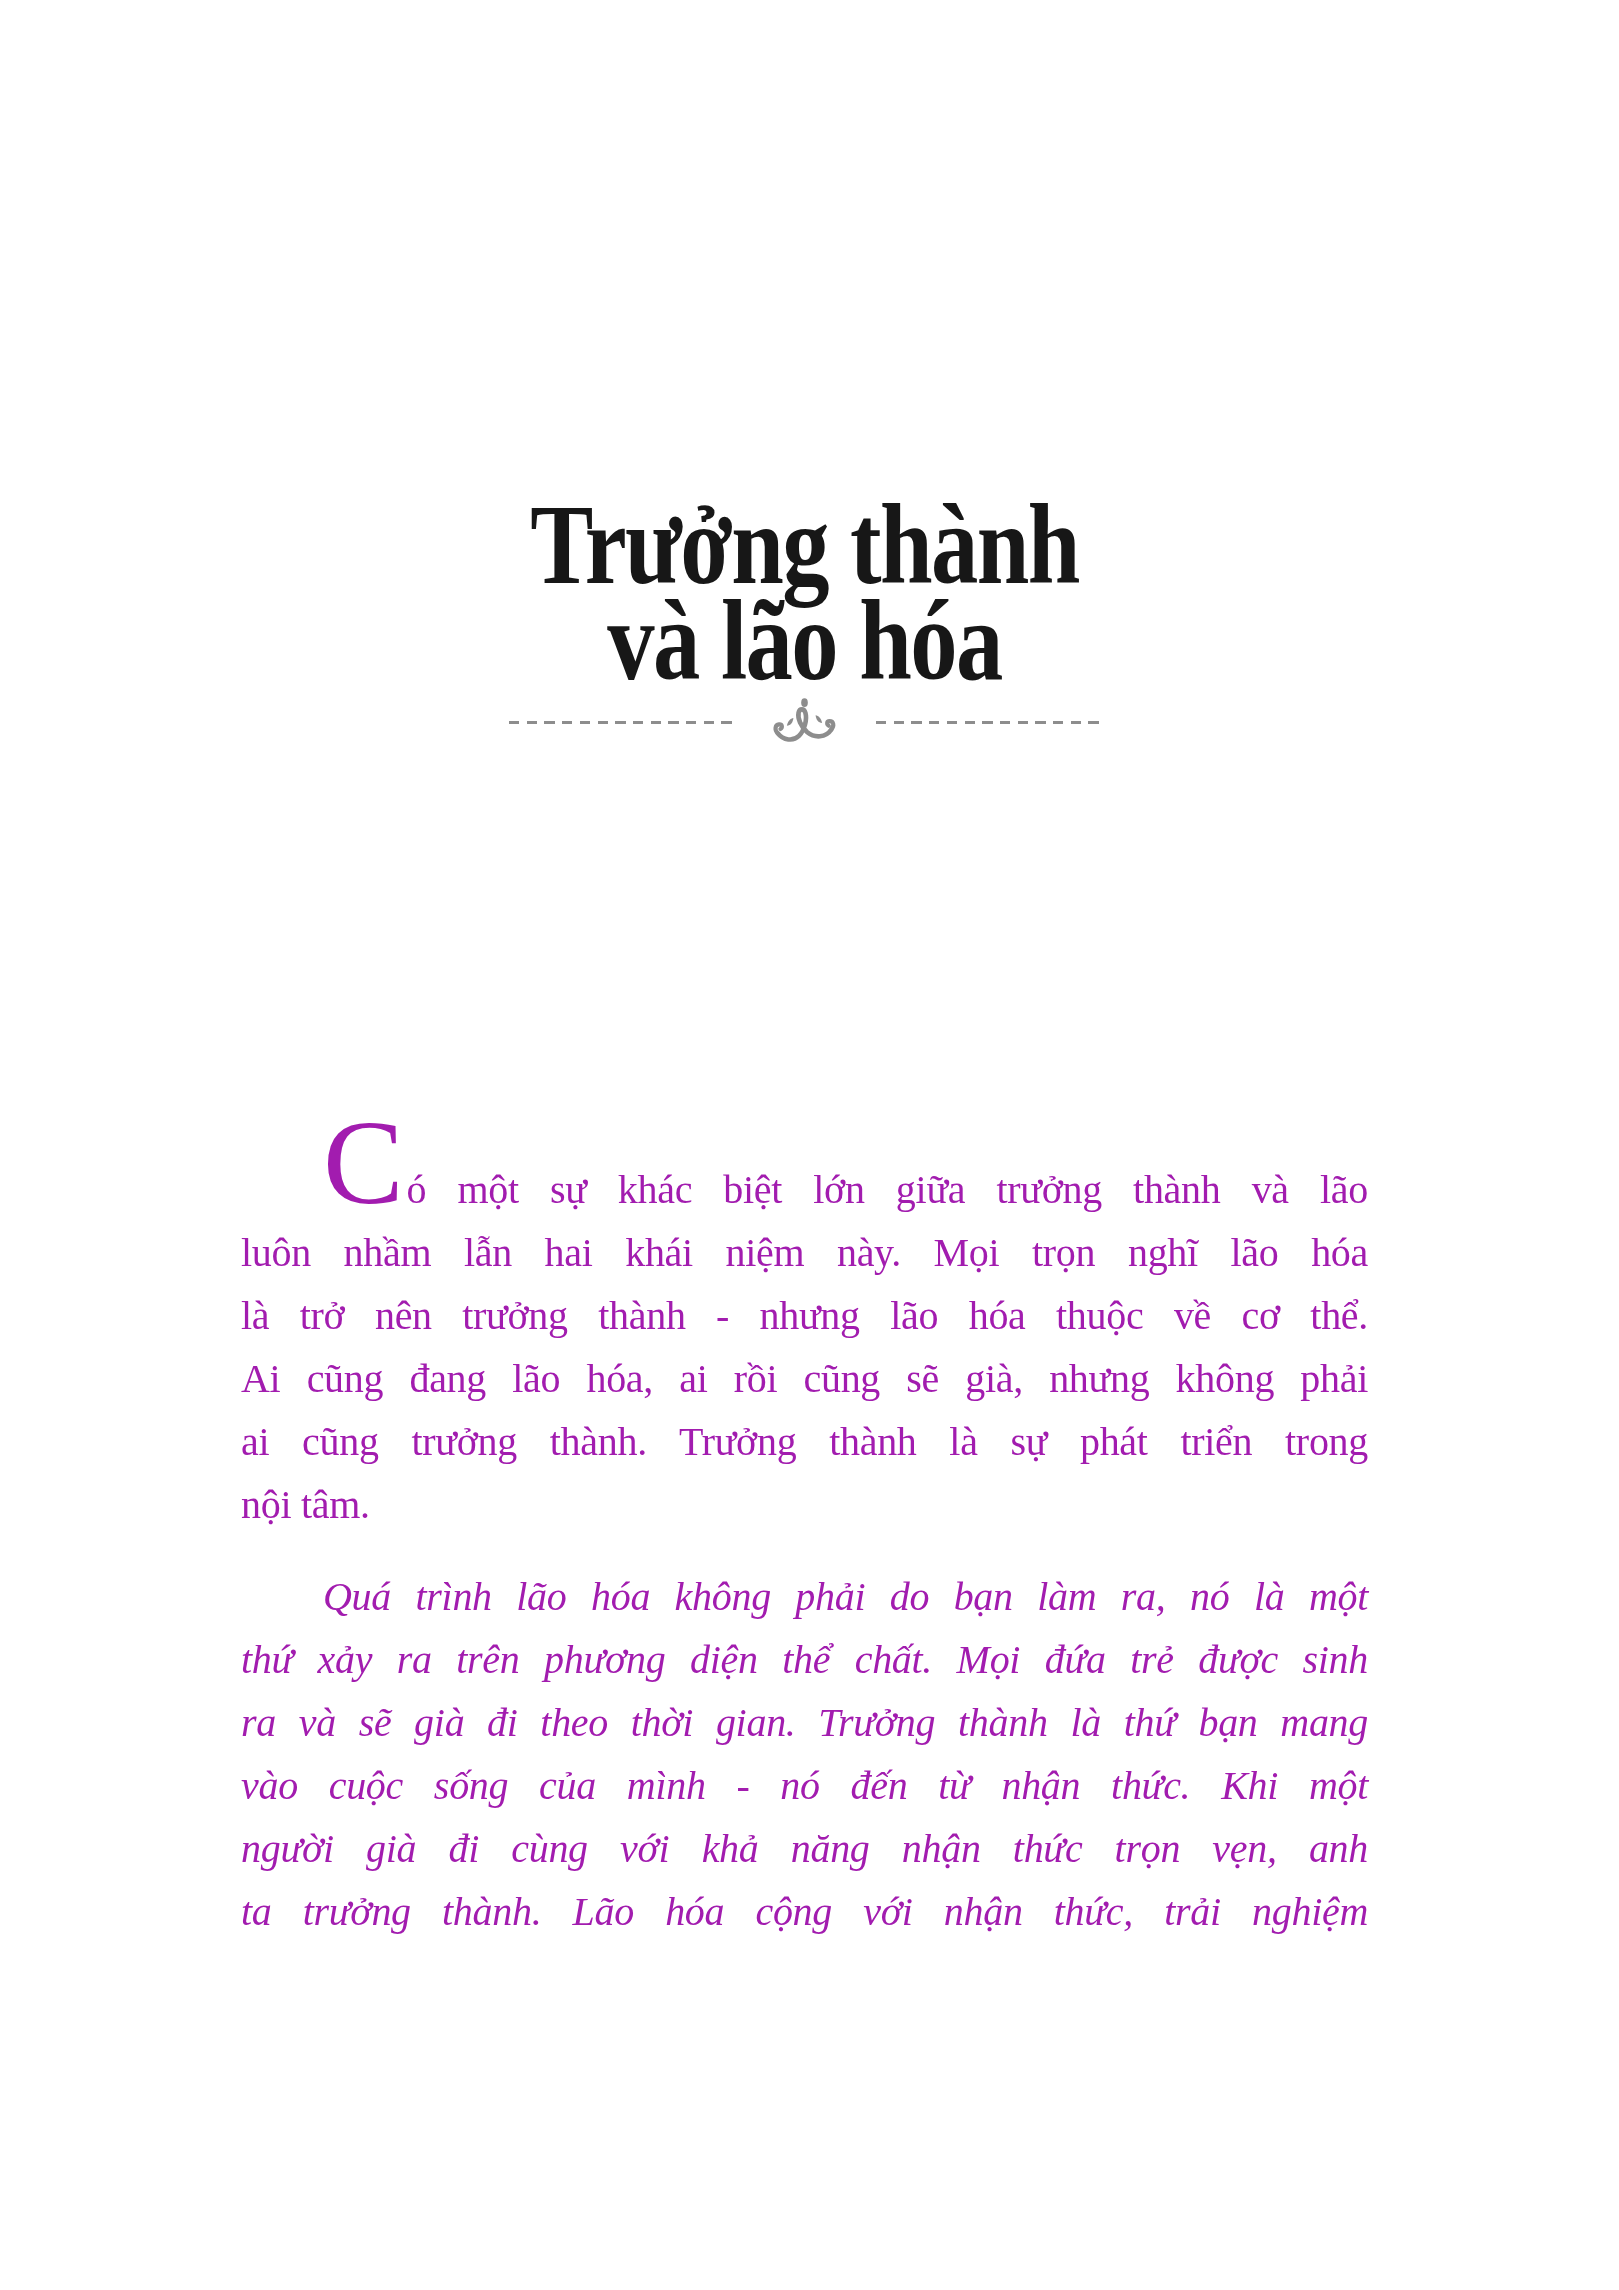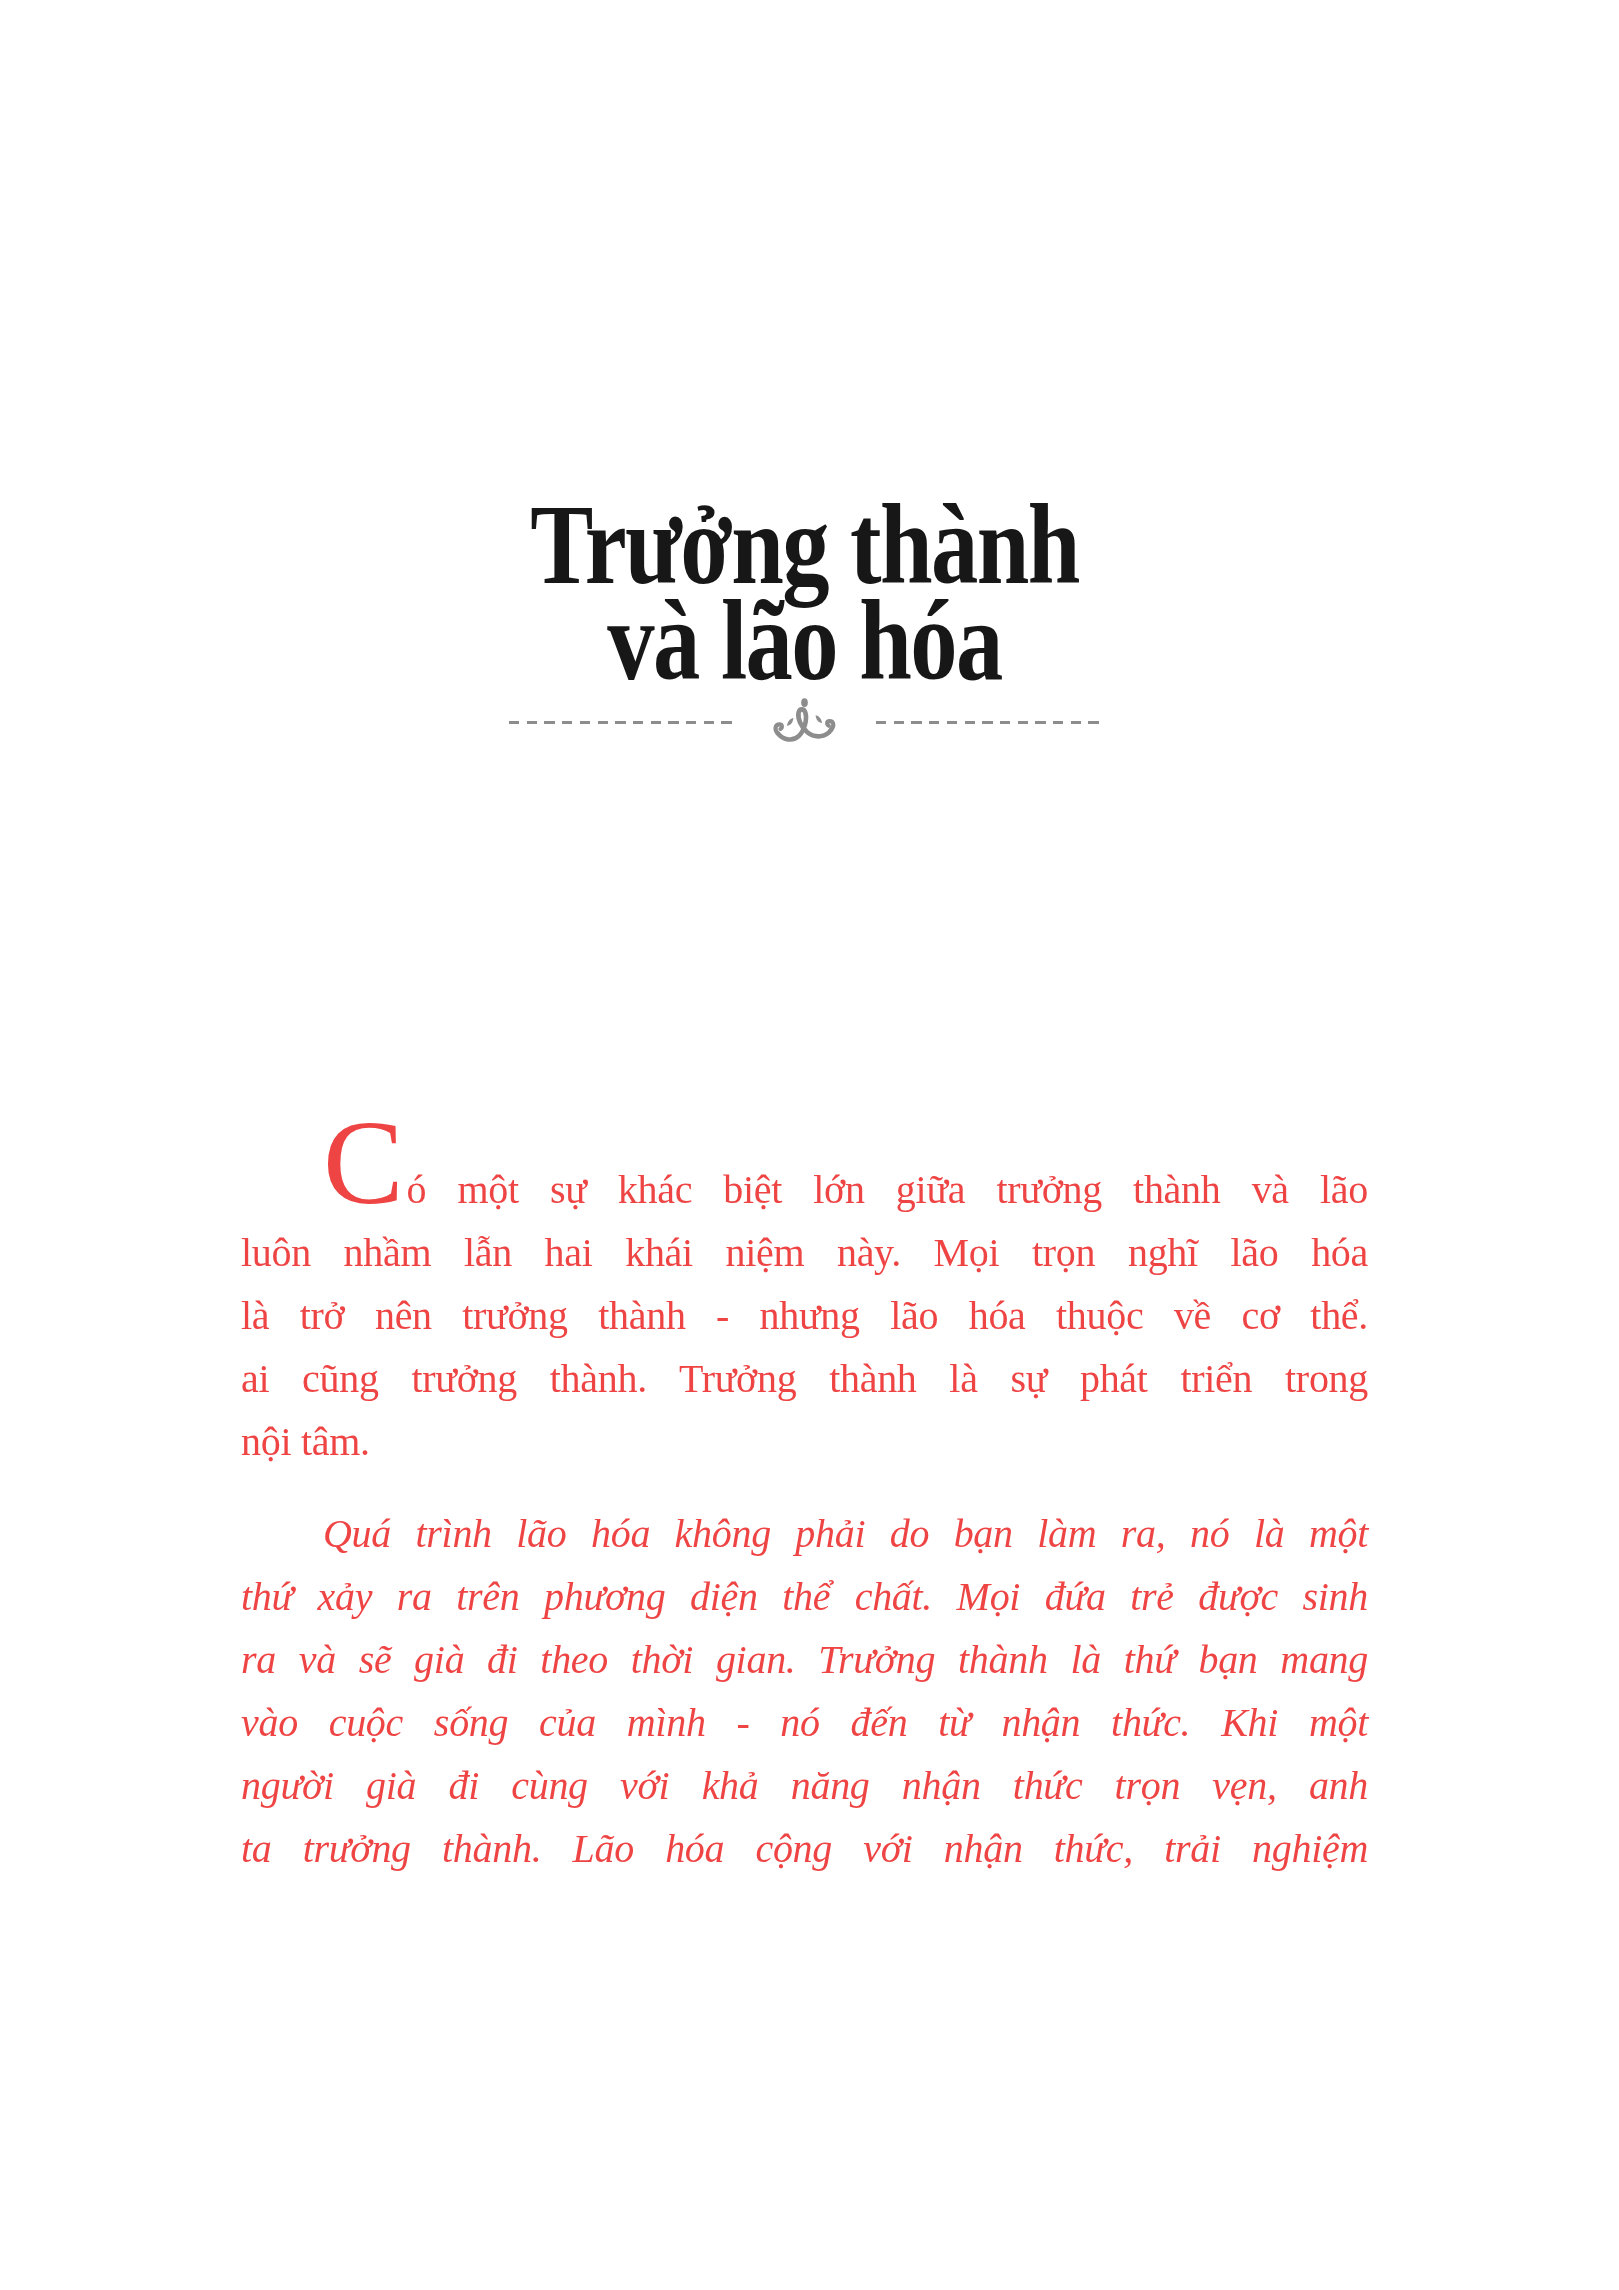--- a/index.html
+++ b/index.html
@@ -43,21 +43,21 @@
   }
   .dash-left  { margin-right: 34px; }
   .dash-right { margin-left: 35px; }
   .ornament { display: inline-flex; align-items: center; }
   
   .body-text {
     margin-top: 409px;
     font-size: 40px;
     line-height: 63px;
     letter-spacing: -0.3px;
-    color: #ef4444;
+    color: #a21caf;
   }
   .paragraph.follow { margin-top: 29px; font-style: italic; }
   .line {
     height: 63px;
     text-align: justify;
     text-align-last: justify;
   }
   .line.indent { padding-left: 82px; }
   .line.last   { text-align-last: left; }
   .initial {
@@ -90,20 +90,21 @@
       </svg>
     </span>
     <span class="dash dash-right"></span>
   </div>
 
   <div class="body-text" id="body-text">
       <div class="paragraph">
         <div class="line indent"><span class="initial">C</span><span>ó một sự khác biệt lớn giữa trưởng thành và lão</span></div>
         <div class="line"><span>luôn nhầm lẫn hai khái niệm này. Mọi trọn nghĩ lão hóa</span></div>
         <div class="line"><span>là trở nên trưởng thành - nhưng lão hóa thuộc về cơ thể.</span></div>
+        <div class="line"><span>Ai cũng đang lão hóa, ai rồi cũng sẽ già, nhưng không phải</span></div>
         <div class="line"><span>ai cũng trưởng thành. Trưởng thành là sự phát triển trong</span></div>
         <div class="line last"><span>nội tâm.</span></div>
       </div>
       <div class="paragraph follow">
         <div class="line indent"><span>Quá trình lão hóa không phải do bạn làm ra, nó là một</span></div>
         <div class="line"><span>thứ xảy ra trên phương diện thể chất. Mọi đứa trẻ được sinh</span></div>
         <div class="line"><span>ra và sẽ già đi theo thời gian. Trưởng thành là thứ bạn mang</span></div>
         <div class="line"><span>vào cuộc sống của mình - nó đến từ nhận thức. Khi một</span></div>
         <div class="line"><span>người già đi cùng với khả năng nhận thức trọn vẹn, anh</span></div>
         <div class="line"><span>ta trưởng thành. Lão hóa cộng với nhận thức, trải nghiệm</span></div>

